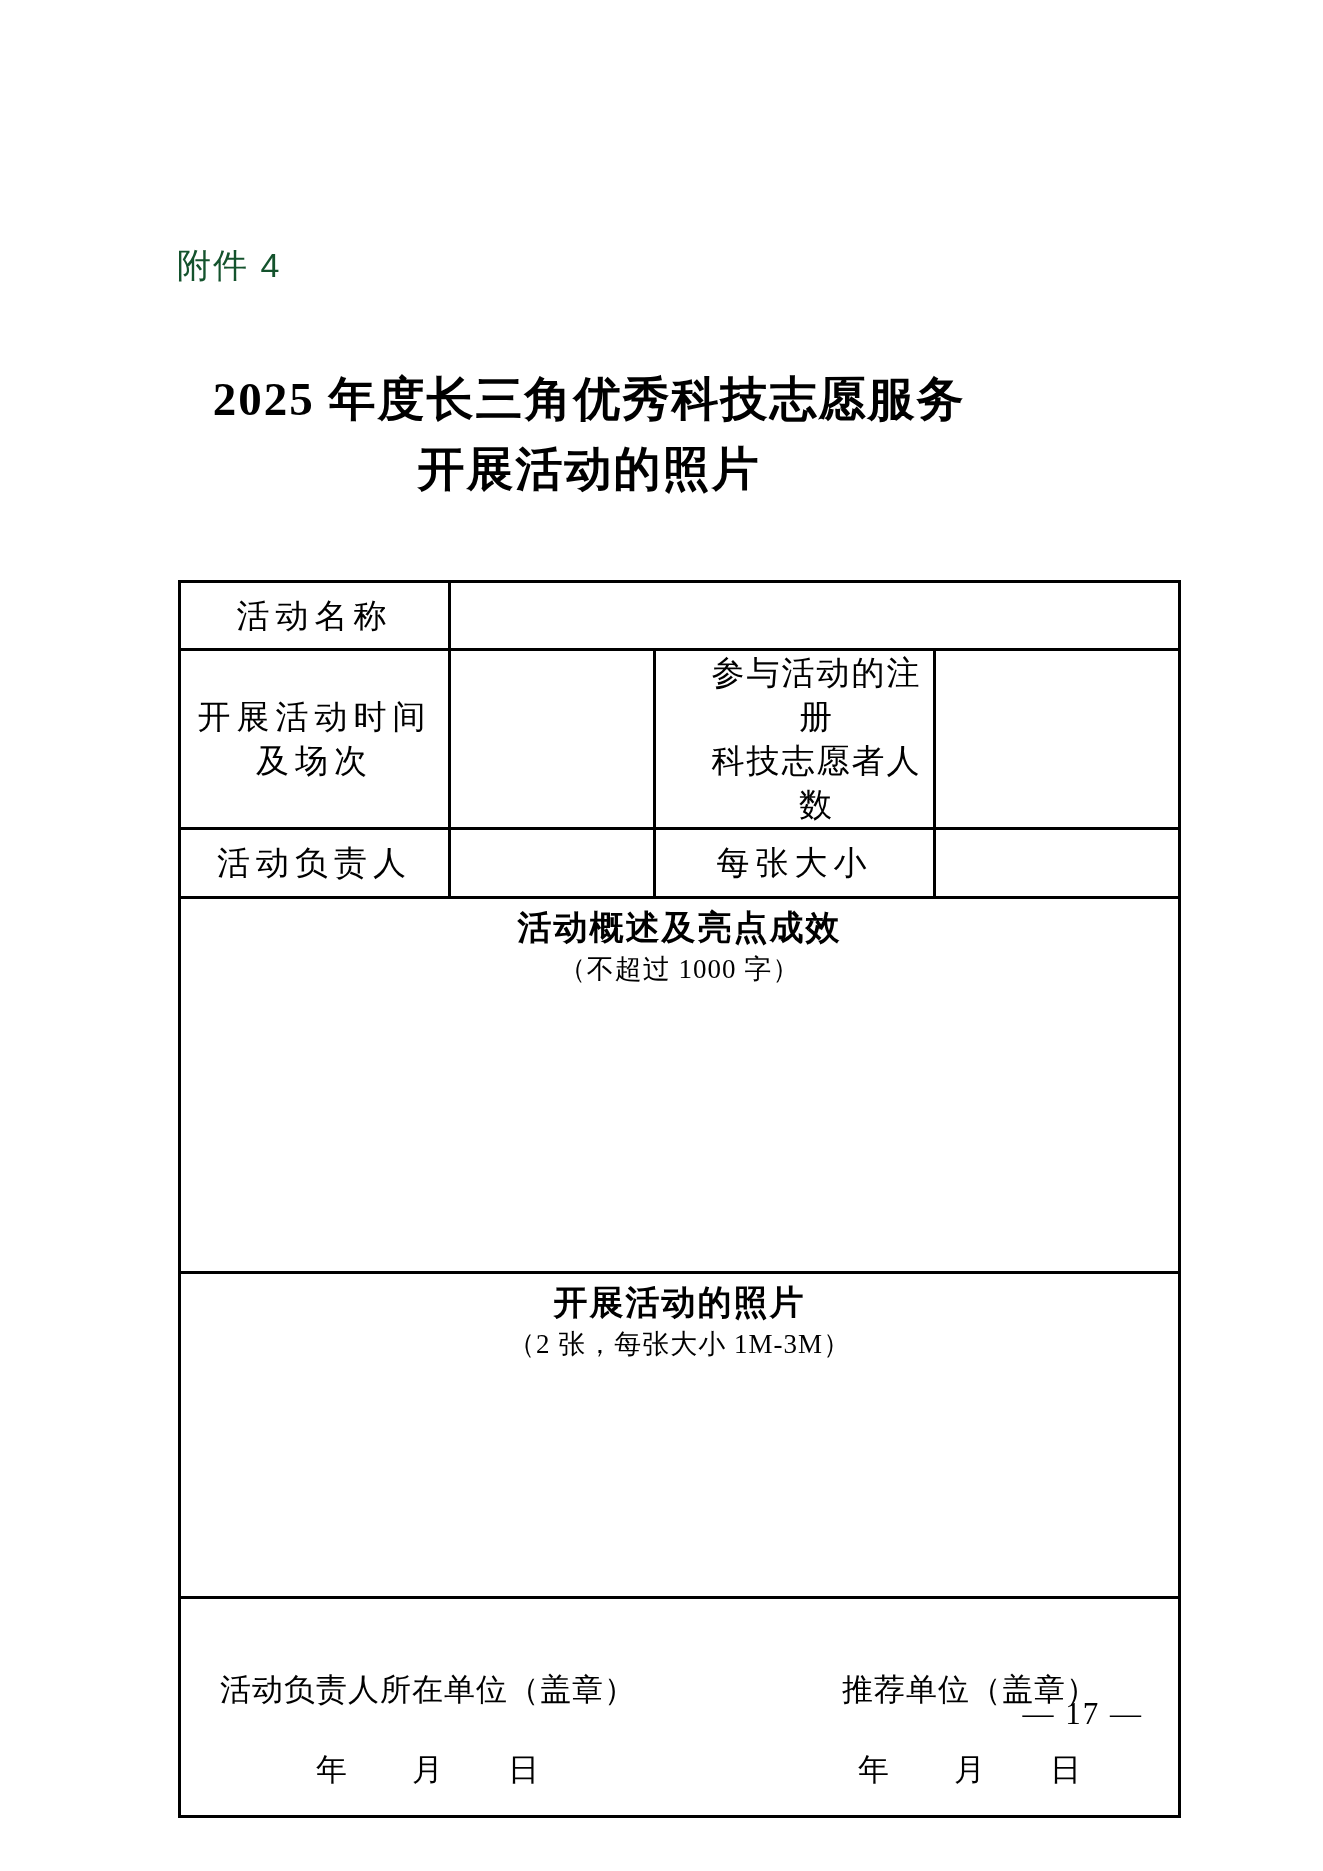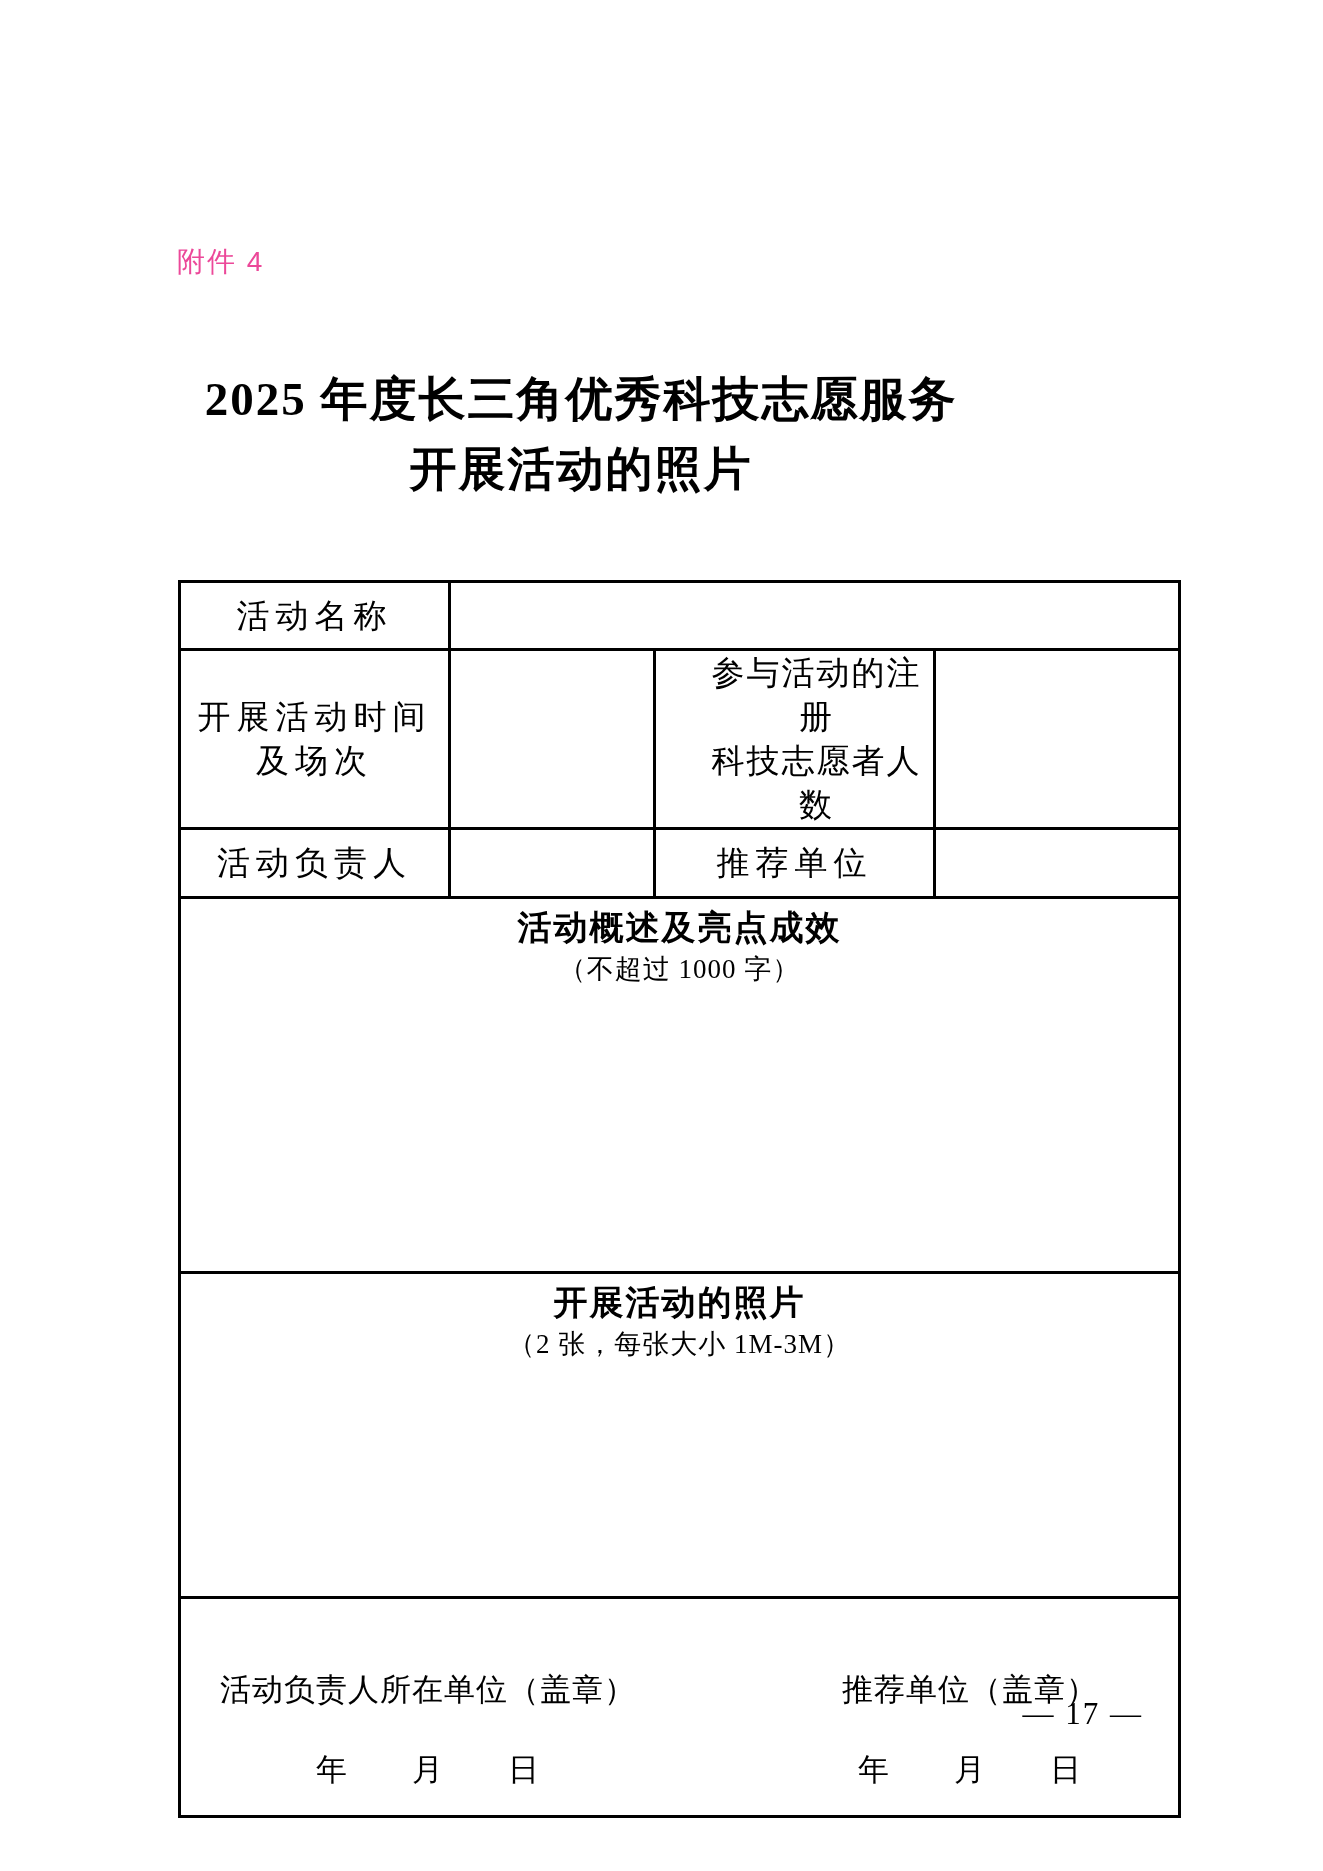--- a/index.html
+++ b/index.html
@@ -11,27 +11,27 @@
     background: #ffffff;
     font-family: "Liberation Serif", serif;
     color: #000000;
     overflow: hidden;
   }
   .attachment-label {
     position: absolute;
     left: 177px;
     top: 243px;
     font-family: "Liberation Sans", sans-serif;
-    font-size: 28px;
+    font-size: 34px;
     letter-spacing: 2px;
-    color: #ec4899;
+    color: #14532d;
   }
   .doc-title {
     position: absolute;
-    left: 4px;
+    left: 12px;
     top: 364px;
     width: 1154px;
     text-align: center;
     font-family: "Liberation Serif", serif;
     font-weight: bold;
     font-size: 47px;
     line-height: 70px;
     letter-spacing: 2px;
     color: #000;
   }
@@ -126,21 +126,21 @@
         <td></td>
         <td class="cell-label-tight">
           <span style="display:block">参与活动的注册</span>
           <span style="display:block">科技志愿者人数</span>
         </td>
         <td></td>
       </tr>
       <tr class="row-3">
         <td class="cell-label">活动负责人</td>
         <td></td>
-        <td class="cell-label">推荐单位</td>
+        <td class="cell-label">每张大小</td>
         <td></td>
       </tr>
       <tr class="row-4">
         <td colspan="4" class="merged-section">
           <div class="section-heading">活动概述及亮点成效</div>
           <div class="section-note">（不超过 1000 字）</div>
         </td>
       </tr>
       <tr class="row-5">
         <td colspan="4" class="merged-section">

